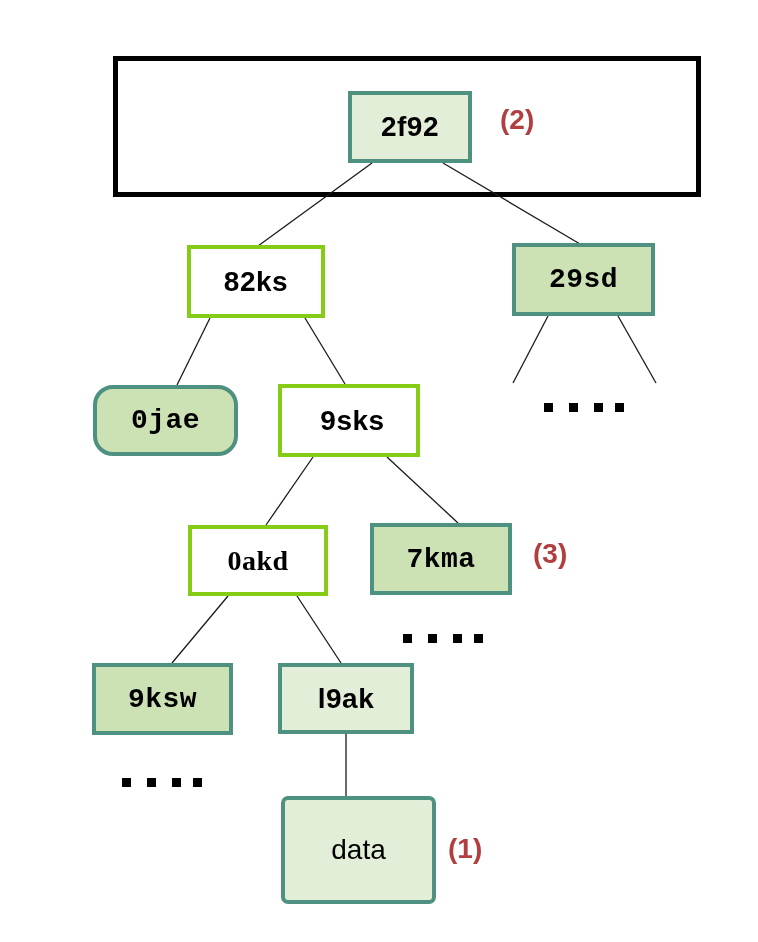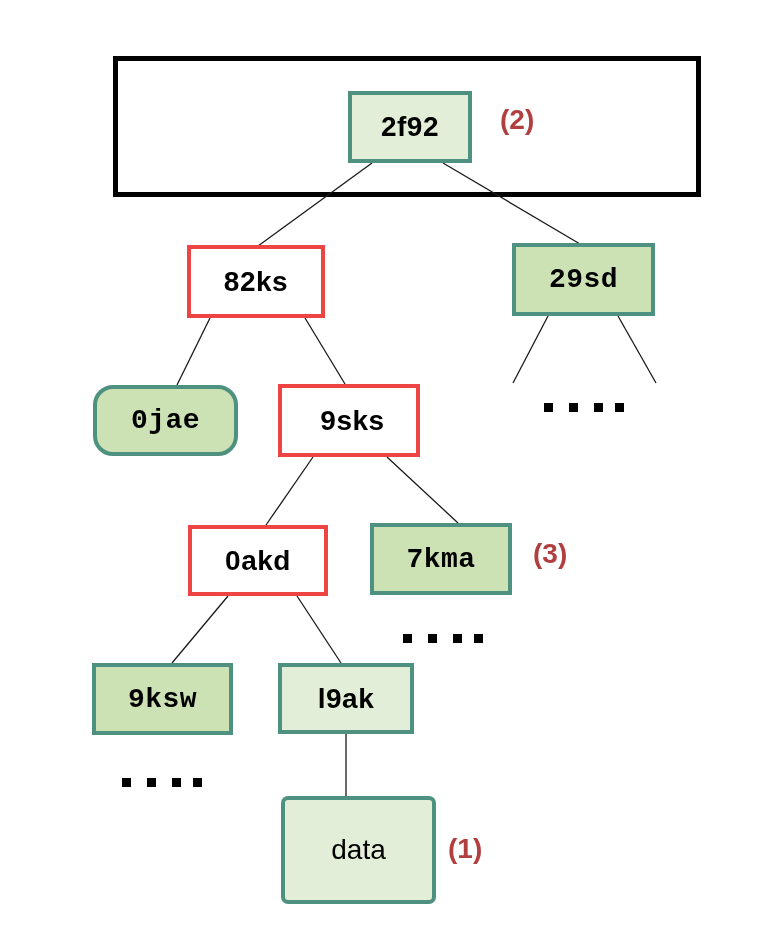--- a/index.html
+++ b/index.html
@@ -47,40 +47,40 @@
     background: #cde2b4;
     border: 4px solid #4f9181;
     font-family: Liberation Mono, monospace;
   }
   .node.fill-light {
     background: #e3eed8;
     border: 4px solid #4f9181;
   }
   .node.fill-white {
     background: #ffffff;
-    border: 4px solid #ef4444;
+    border: 4px solid #84cc16;
   }
   .node.plain-label {
     font-weight: 400;
     letter-spacing: 0;
   }
   .annotation {
     position: absolute;
     font-weight: 700;
     font-size: 28px;
     color: #b23f3f;
     white-space: nowrap;
   }
   
   #n-2f92 { left: 348px; top:  91px; width: 124px; height: 72px; }
   #n-82ks { left: 187px; top: 245px; width: 138px; height: 73px; }
   #n-29sd { left: 512px; top: 243px; width: 143px; height: 73px; }
   #n-0jae { left:  93px; top: 385px; width: 145px; height: 71px; border-radius: 20px; }
   #n-9sks { left: 278px; top: 384px; width: 142px; height: 73px; padding-left: 7px; }
-  #n-0akd { left: 188px; top: 525px; width: 140px; height: 71px; }
+  #n-0akd { left: 188px; top: 525px; width: 140px; height: 71px; font-family: Liberation Serif, serif; }
   #n-7kma { left: 370px; top: 523px; width: 142px; height: 72px; }
   #n-9ksw { left:  92px; top: 663px; width: 141px; height: 72px; }
   #n-l9ak { left: 278px; top: 663px; width: 136px; height: 71px; }
   #n-data { left: 281px; top: 796px; width: 155px; height: 108px; border-radius: 7px; }
   
   #a-2 { left: 500px; top: 104px; }
   #a-3 { left: 533px; top: 538px; }
   #a-1 { left: 448px; top: 833px; }
 </style>
 </head>

